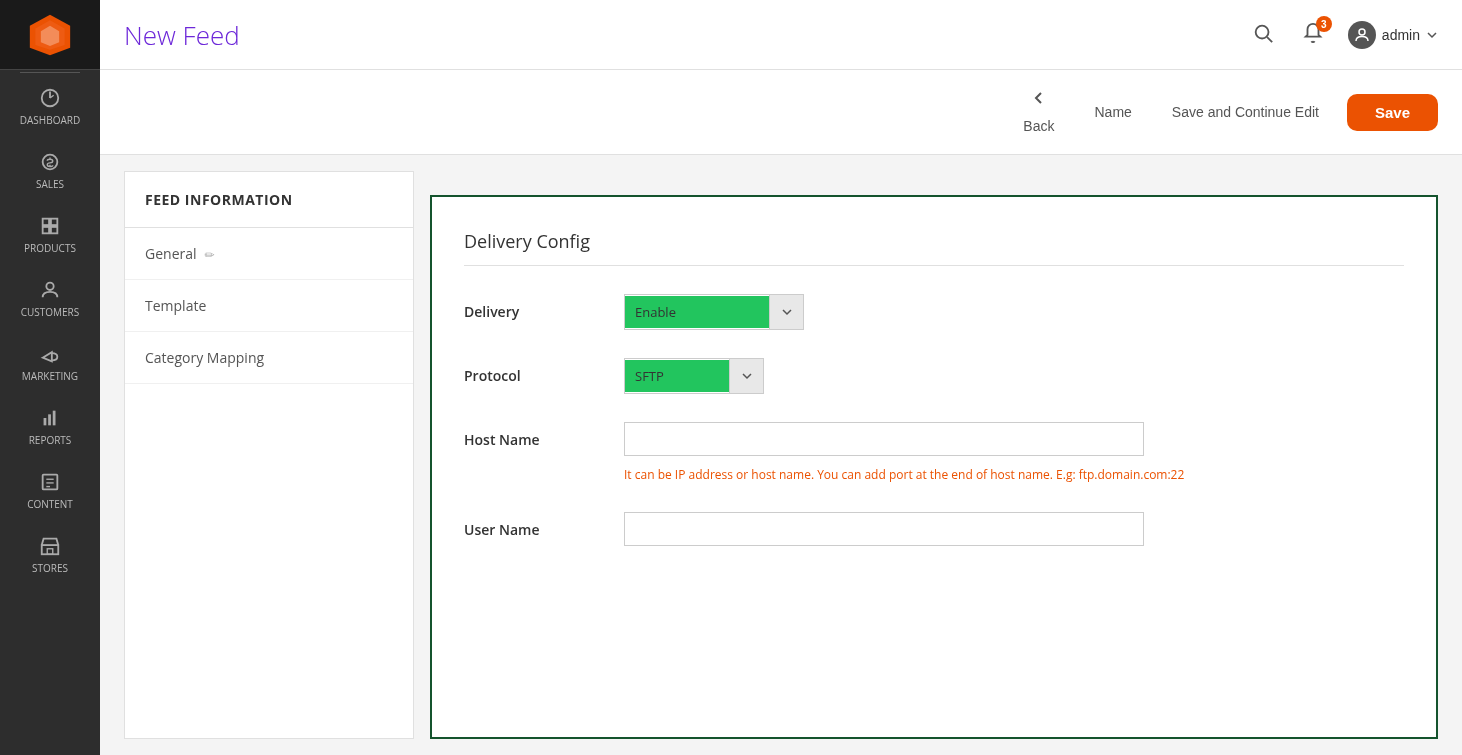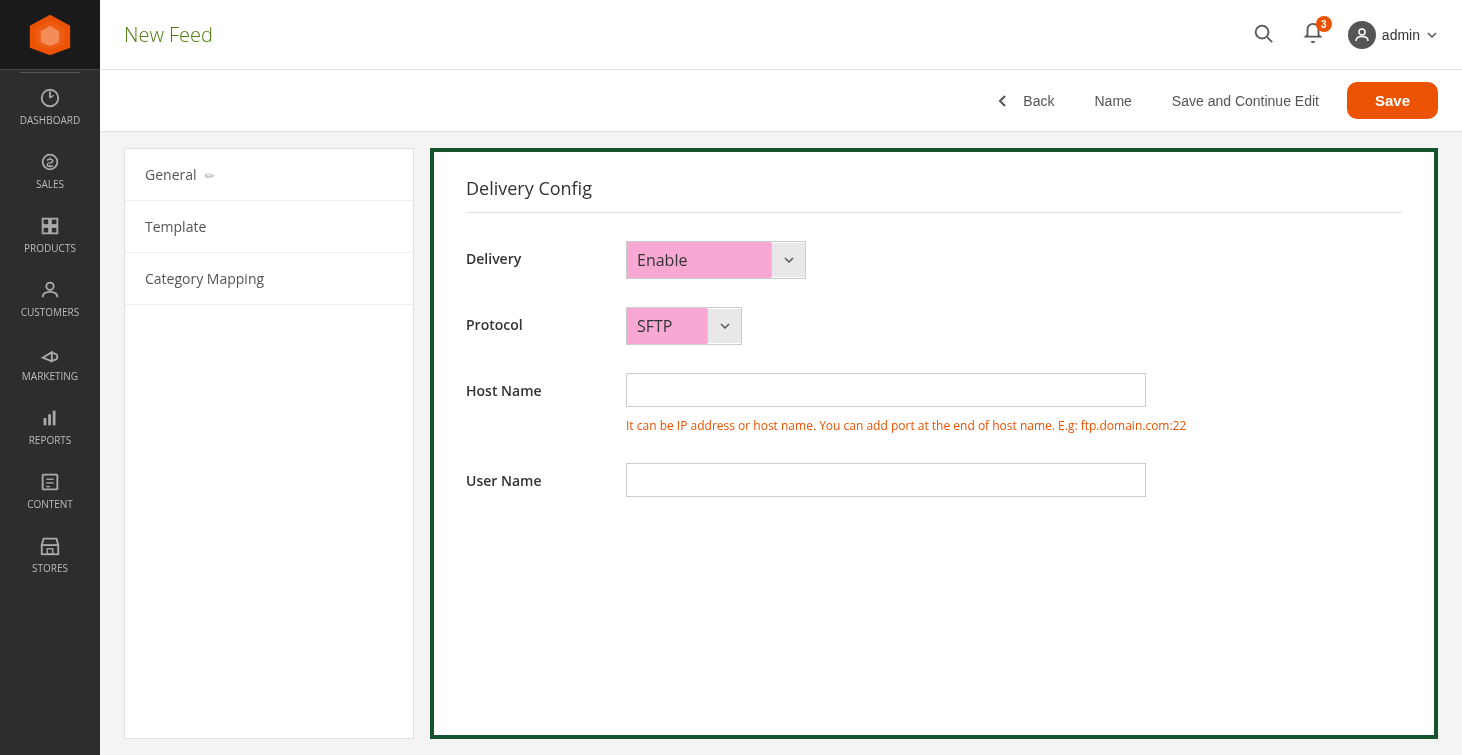--- a/index.html
+++ b/index.html
@@ -63,23 +63,23 @@
       background: #fff;
       height: 70px;
       display: flex;
       align-items: center;
       padding: 0 24px;
       border-bottom: 1px solid #e0e0e0;
       justify-content: space-between;
       flex-shrink: 0;
     }
     .page-title {
-      font-size: 20px;
+      font-size: 26px;
       font-weight: 300;
-      color: #4d7c0f;
+      color: #6d28d9;
     }
     .header-actions {
       display: flex;
       align-items: center;
       gap: 20px;
     }
     .search-icon-btn {
       background: none;
       border: none;
       cursor: pointer;
@@ -141,20 +141,21 @@
     .action-back {
       background: none;
       border: none;
       cursor: pointer;
       display: flex;
       align-items: center;
       gap: 12px;
       color: #555;
       font-size: 14px;
       padding: 8px 12px;
+      flex-direction: column;
     }
     .action-reset {
       background: none;
       border: none;
       cursor: pointer;
       color: #555;
       font-size: 14px;
       padding: 8px 12px;
     }
     .action-save-continue {
@@ -215,23 +216,24 @@
     }
     .left-panel-item .edit-icon { color: #aaa; font-size: 12px; }
     .left-panel-item-orange {
       border-left: 4px solid #eb5202;
     }
 
     
     .right-panel {
       flex: 1;
       background: #fff;
-      border: 4px solid #14532d;
+      border: 2px solid #14532d;
       overflow-y: auto;
-      padding: 24px 32px;
+      padding: 32px 32px;
+      margin-top: 24px;
     }
     .section-title {
       font-size: 18px;
       font-weight: 400;
       color: #333;
       padding-bottom: 12px;
       border-bottom: 1px solid #e0e0e0;
       margin-bottom: 28px;
     }
     .form-row {
@@ -256,23 +258,23 @@
     .form-select-wrap {
       display: flex;
       align-items: center;
       border: 1px solid #ccc;
       background: #fff;
       width: 180px;
     }
     .form-select-value {
       flex: 1;
       padding: 7px 10px;
-      font-size: 16px;
-      color: #333;
-      background: #f9a8d4;
+      font-size: 13px;
+      color: #333;
+      background: #22c55e;
     }
     .form-select-arrow {
       width: 34px;
       height: 34px;
       background: #e8e8e8;
       border-left: 1px solid #ccc;
       display: flex;
       align-items: center;
       justify-content: center;
       cursor: pointer;
@@ -424,20 +426,21 @@
       <span>Back</span>
     </button>
     <button class="action-reset">Name</button>
     <button class="action-save-continue">Save and Continue Edit</button>
     <button class="action-save">Save</button>
   </div>
 
   <div class="content-area">
 
     <div class="left-panel">
+      <div class="left-panel-title">FEED INFORMATION</div>
 
       <div class="left-panel-item">
         <span>General</span>
         <span class="edit-icon">✏</span>
       </div>
       <div class="left-panel-item">
         <span>Template</span>
       </div>
       <div class="left-panel-item">
         <span>Category Mapping</span>
@@ -457,21 +460,21 @@
                 <path d="M2 4 L6 8 L10 4" fill="none" stroke="#555" stroke-width="1.5"></path>
               </svg>
             </div>
           </div>
         </div>
       </div>
 
       <div class="form-row">
         <label class="form-label">Protocol</label>
         <div class="form-control-wrap">
-          <div class="form-select-wrap" style="width:116px;">
+          <div class="form-select-wrap" style="width:140px;">
             <span class="form-select-value">SFTP</span>
             <div class="form-select-arrow">
               <svg width="12" height="12" viewBox="0 0 12 12">
                 <path d="M2 4 L6 8 L10 4" fill="none" stroke="#555" stroke-width="1.5"></path>
               </svg>
             </div>
           </div>
         </div>
       </div>
 

